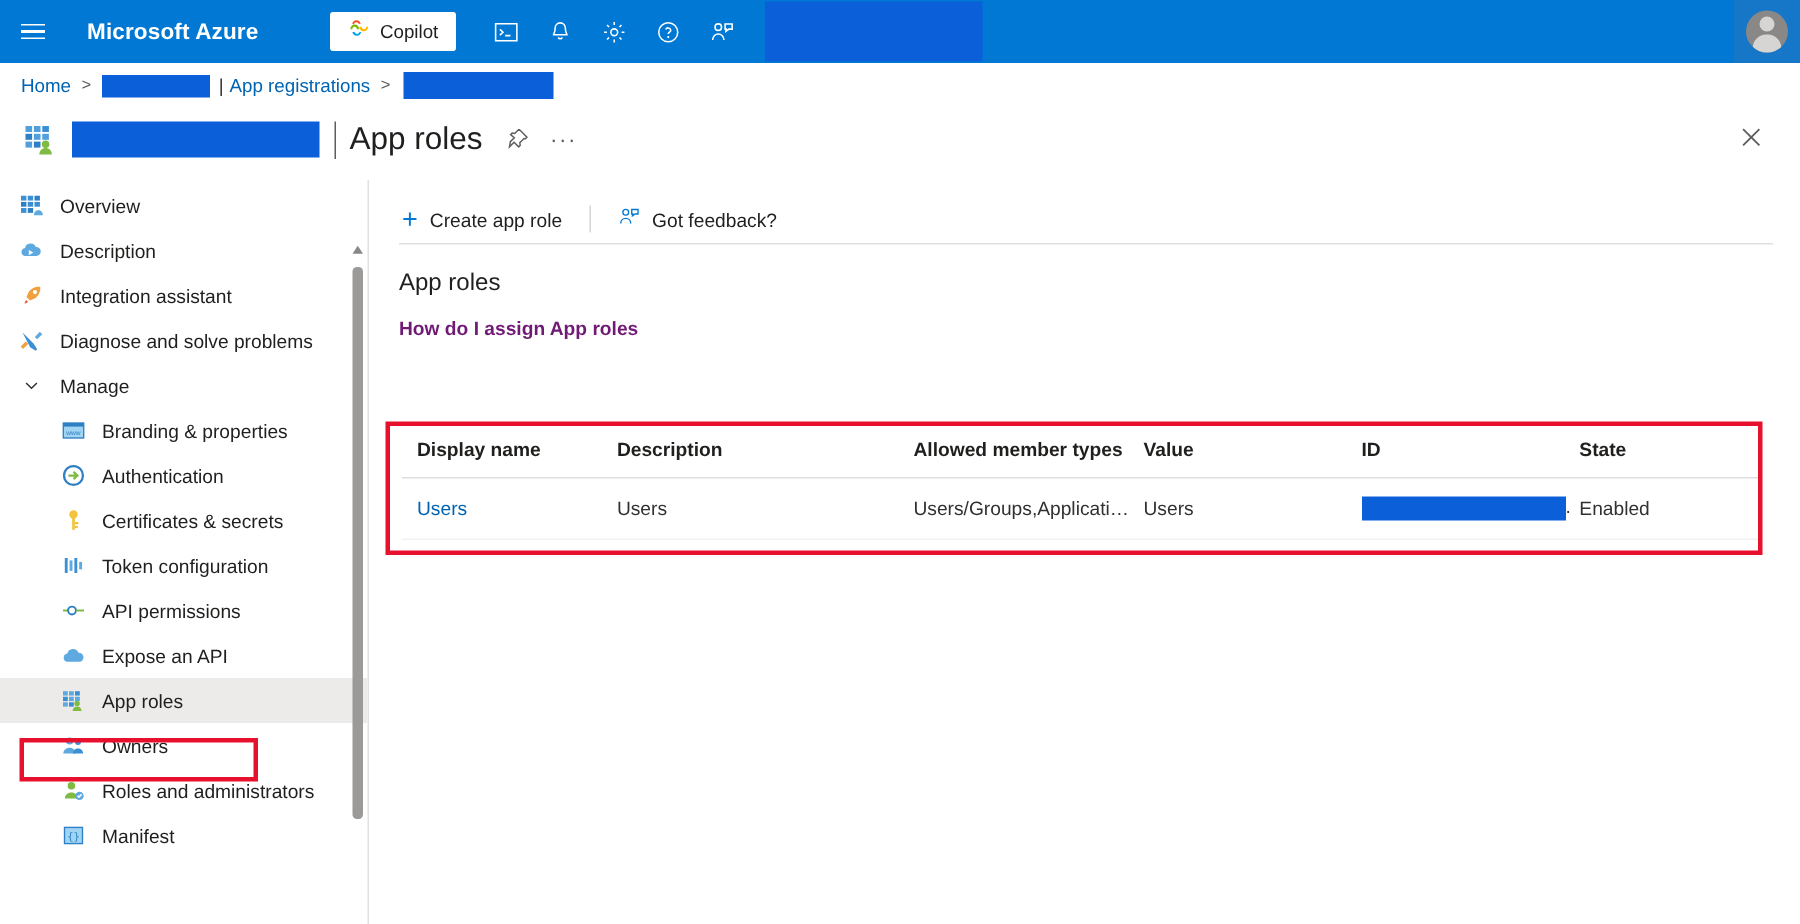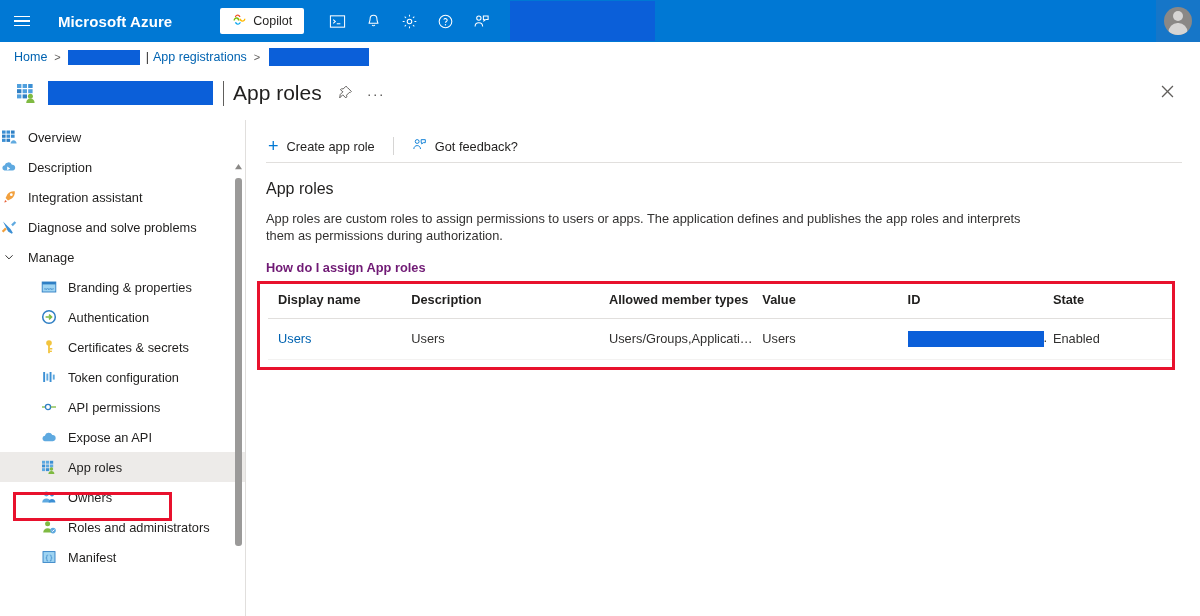--- a/index.html
+++ b/index.html
@@ -145,21 +145,21 @@
   }
   .side-search input::placeholder { color: #605e5c; }
   .side-tool {
     width: 24px; height: 24px; margin-left: 5px; cursor: pointer;
     display: flex; align-items: center; justify-content: center;
     color: #605e5c; font-size: 12px;
   }
   .navlist { padding-top: 2px; }
   .navitem {
     display: flex; align-items: center;
-    height: 30px; 
+    height: 30px; padding-left: 12px;
     font-size: 12.8px; color: #201f1e; cursor: pointer; position: relative;
   }
   .navitem .ico {
     width: 17px; height: 17px; margin-right: 11px; flex: 0 0 auto;
     display: flex; align-items: center; justify-content: center;
   }
   .navitem.indent { padding-left: 40px; }
   .navitem.group { font-size: 12.8px; }
   .navitem.selected { background: #edebe9; }
   .chev { width: 17px; height: 17px; margin-right: 11px; display: flex; align-items: center; justify-content: center; }
@@ -566,21 +566,20 @@
           <path d="M11 3.2h5v3.6h-2.3L11.6 8.3l.2-1.5H11z" fill="none" stroke="#0078d4" stroke-width="1.1"></path>
         </svg>
     </span>
     <span>Got feedback?</span>
   </div>
 </div>
 <div class="cmd-rule"></div>
 
 <div class="content">
   <div class="h2">App roles</div>
-  <div class="desc">App roles are custom roles to assign permissions to users or apps. The application defines and publishes the app roles and interprets them as permissions during authorization.</div>
   <a class="doclink">How do I assign App roles</a>
 </div>
 
 <div class="table-wrap">
   <table>
     <thead>
       <tr>
         <th class="col-display">Display name</th>
         <th class="col-desc">Description</th>
         <th class="col-allowed">Allowed member types</th>

